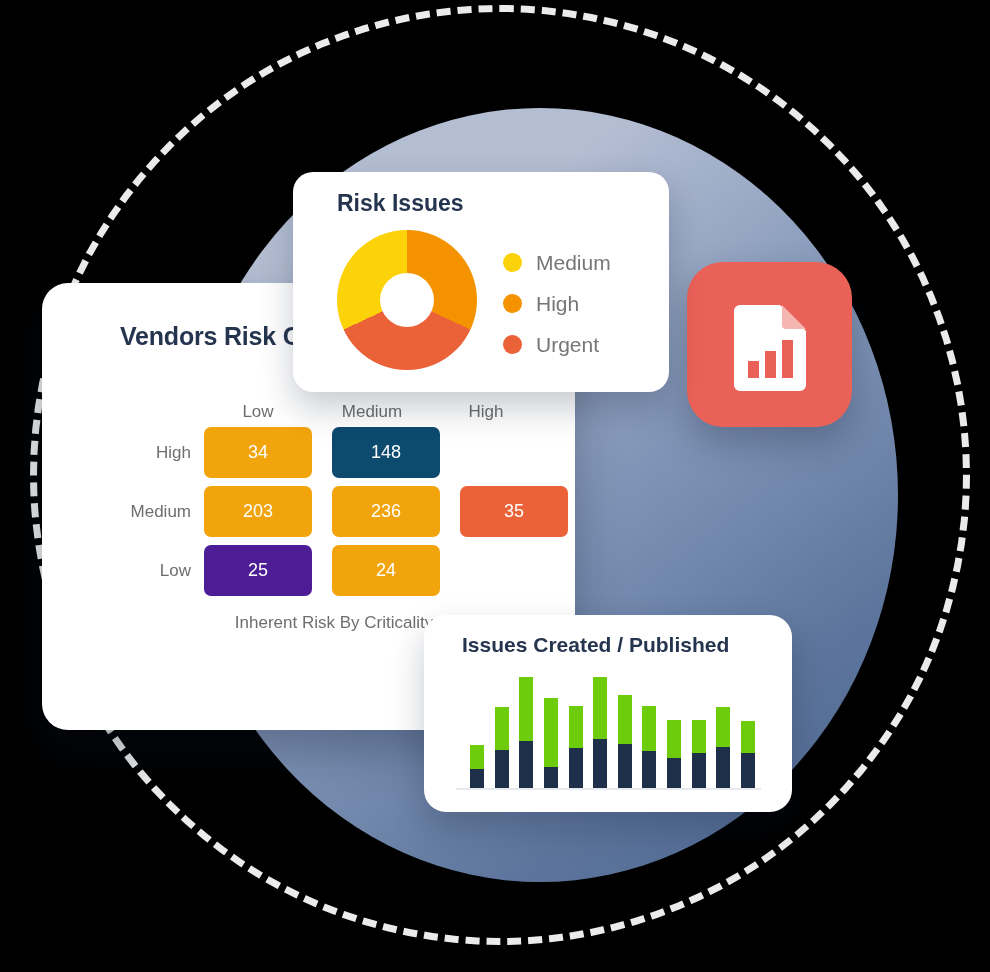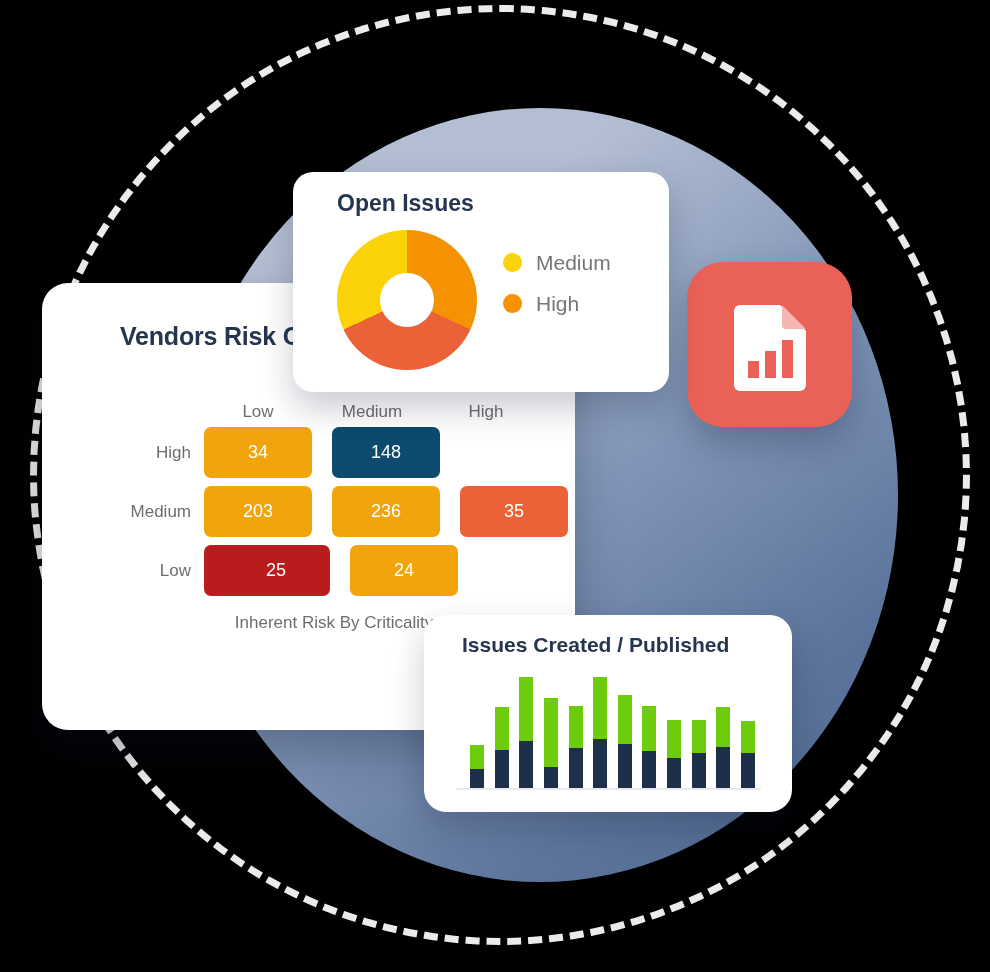--- a/index.html
+++ b/index.html
@@ -276,53 +276,57 @@
 
       <div class="matrix-row">
         <div class="row-label">Medium</div>
         <div class="cell" style="background: rgb(242, 164, 12);">203</div>
         <div class="cell" style="background: rgb(242, 164, 12);">236</div>
         <div class="cell" style="background: rgb(236, 98, 56);">35</div>
       </div>
 
       <div class="matrix-row">
         <div class="row-label">Low</div>
-        <div class="cell" style="background: #b91c1c; padding-left: 18px;">25</div>
+        <div class="cell" style="background: #4c1d95;">25</div>
         <div class="cell" style="background: rgb(242, 164, 12);">24</div>
       </div>
     </div>
 
     <div id="matrix-caption">Inherent Risk By Criticality</div>
   </div>
 
   <div id="report-tile" style="background: rgb(234, 97, 88);">
     <svg width="84" height="92" viewBox="0 0 84 92">
       <path d="M6 6 h46 l26 26 v54 a6 6 0 0 1 -6 6 h-60 a6 6 0 0 1 -6 -6 v-74 a6 6 0 0 1 6 -6 z" fill="#ffffff"></path>
       <path d="M54 6 L78 30 H58 a4 4 0 0 1 -4 -4 z" fill="#f5b5b0"></path>
       <rect x="20" y="62" width="11" height="17" fill="#ea6158"></rect>
       <rect x="37" y="52" width="11" height="27" fill="#ea6158"></rect>
       <rect x="54" y="41" width="11" height="38" fill="#ea6158"></rect>
     </svg>
   </div>
 
   <div class="card" id="open-issues-card">
-    <div class="card-title">Open Issues</div>
+    <div class="card-title">Risk Issues</div>
 
     <div id="donut" style="background: conic-gradient(rgb(245, 146, 0) 0deg, rgb(245, 146, 0) 115deg, rgb(236, 98, 56) 115deg, rgb(236, 98, 56) 245deg, rgb(252, 210, 9) 245deg, rgb(252, 210, 9) 360deg);">
       <div class="hole" style="width: 53.9px; height: 53.9px; margin-left: -26.95px; margin-top: -26.95px;"></div>
     </div>
 
     <div id="donut-legend">
       <div class="legend-item">
         <span class="legend-dot" style="background: rgb(252, 210, 9);"></span>
         <span class="legend-label">Medium</span>
       </div>
       <div class="legend-item">
         <span class="legend-dot" style="background: rgb(245, 146, 0);"></span>
         <span class="legend-label">High</span>
+      </div>
+      <div class="legend-item">
+        <span class="legend-dot" style="background: rgb(236, 98, 56);"></span>
+        <span class="legend-label">Urgent</span>
       </div>
     </div>
   </div>
 
   <div class="card" id="issues-card">
     <div class="card-title">Issues Created / Published</div>
     <div id="bars-plot">
       <div id="bars-track">
           <div class="bar" title="1">
             <div class="seg-top" style="background: rgb(109, 204, 12); height: 23.73px;"></div>

